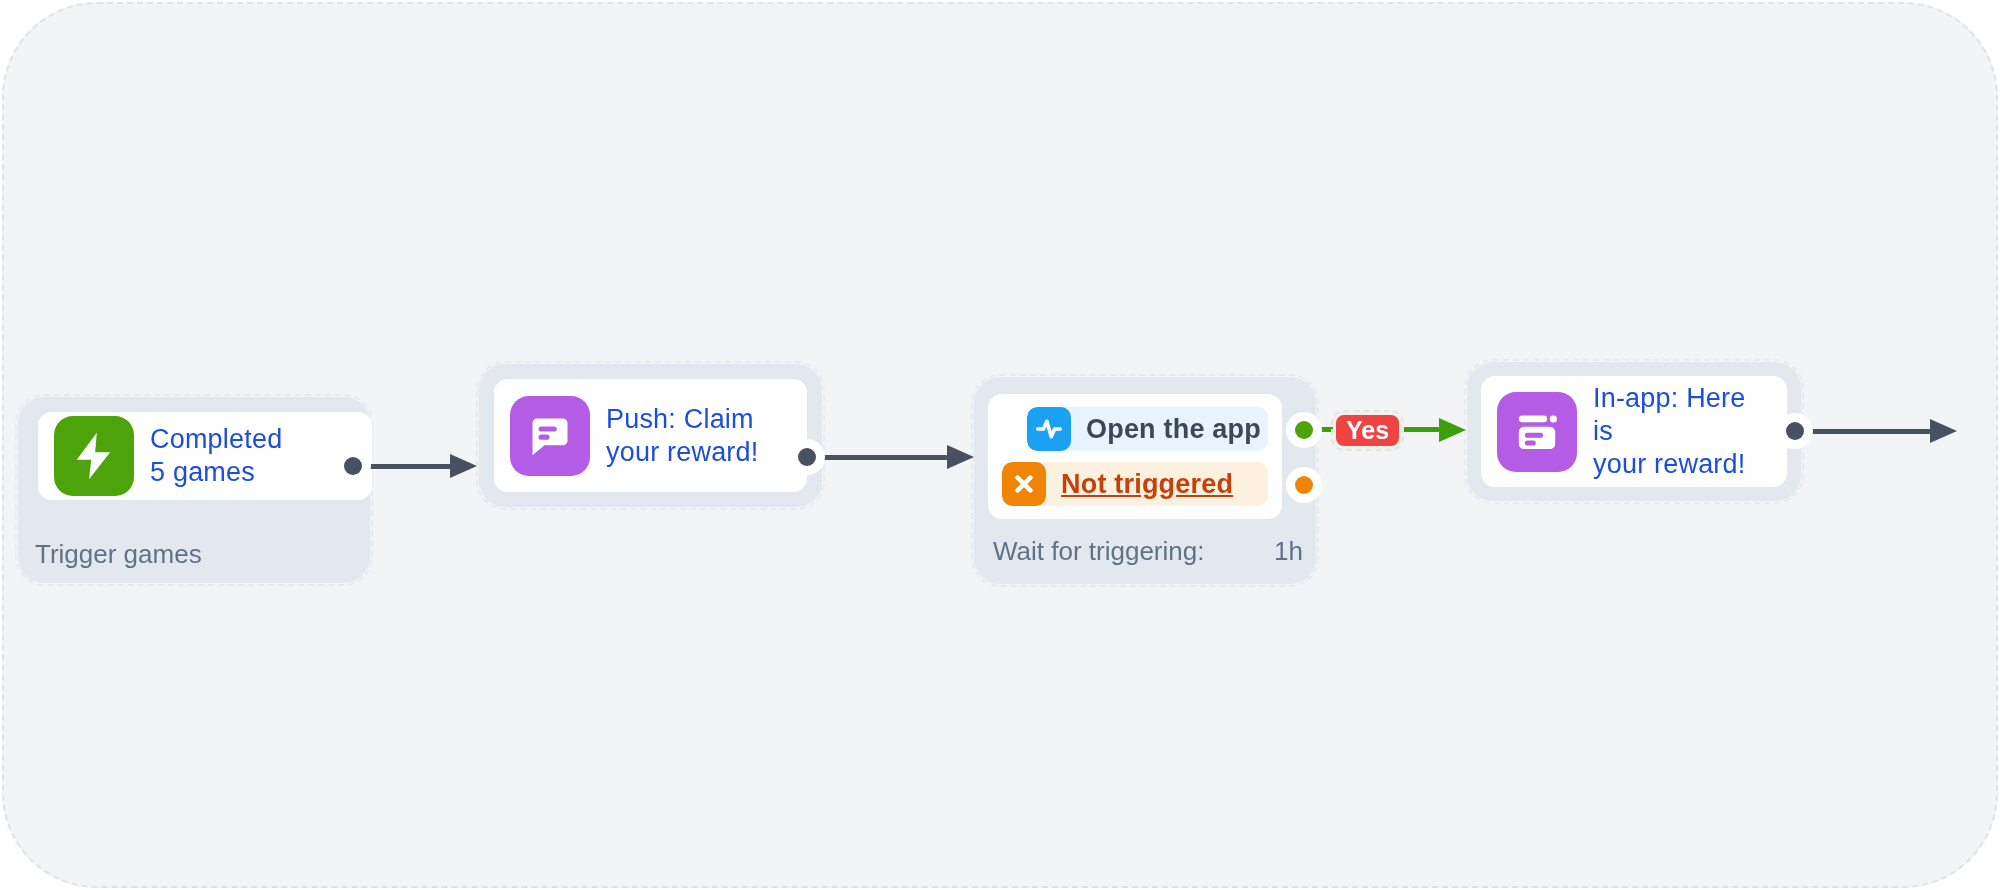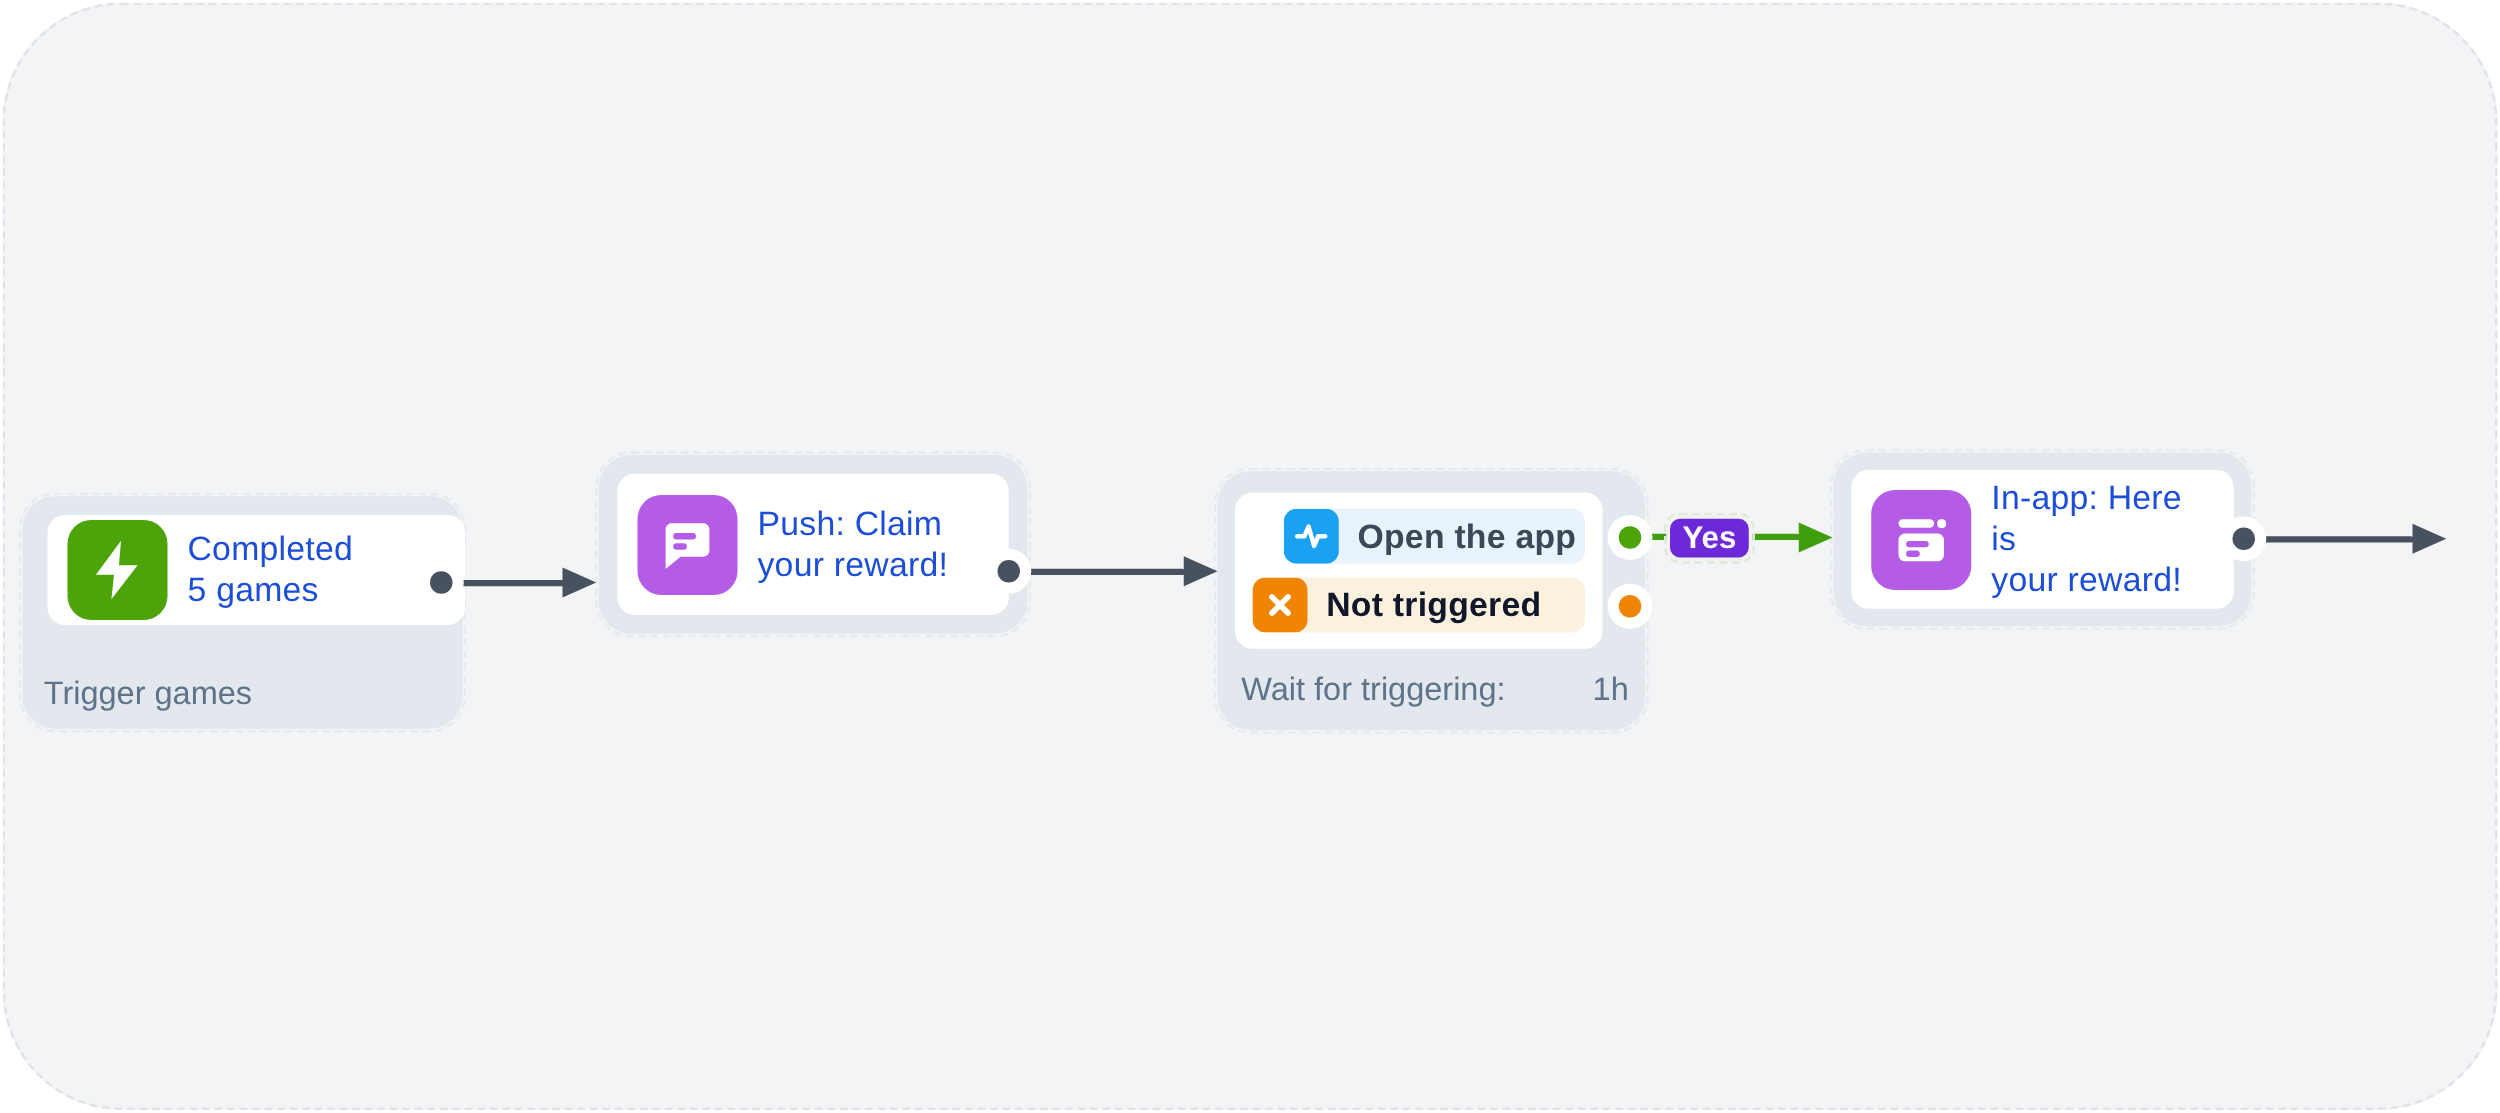--- a/index.html
+++ b/index.html
@@ -65,21 +65,21 @@
     flex: 0 0 auto;
     width: 44px; height: 44px; border-radius: 10px;
     display: flex; align-items: center; justify-content: center;
   }
   .row-icon svg { width: 32px; height: 32px; }
   .row-label {
     padding-left: 15px;
     font-size: 27px; font-weight: bold; letter-spacing: 0.2px;
   }
   .label-dark   { color: #3C4858; }
-  .label-orange { color: #0f172a; }
+  .label-orange { color: #c2410c; text-decoration: underline; }
   .footer-split {
     display: flex; justify-content: space-between;
     width: 310px;
   }
   
   .port {
     position: absolute; width: 18px; height: 18px; border-radius: 50%;
     box-shadow: 0 0 0 9px #ffffff;
     z-index: 5;
   }
@@ -96,21 +96,21 @@
     position: absolute; width: 0; height: 0; z-index: 3;
     border-top: 12px solid transparent;
     border-bottom: 12px solid transparent;
   }
   .head-dark  { border-left: 27px solid #47515F; }
   .head-green { border-left: 27px solid #3F9E0C; }
   
   .yes-badge {
     position: absolute; z-index: 6;
     min-width: 58px; height: 37px; padding: 0 10px;
-    background: #6d28d9;
+    background: #ef4444;
     border: 3px solid #EFF3EC;
     outline: 2px dashed #E2E7DC;
     border-radius: 11px;
     display: flex; align-items: center; justify-content: center;
     color: #ffffff; font-size: 25px; font-weight: bold;
   }
 </style>
 </head>
 <body>
 

